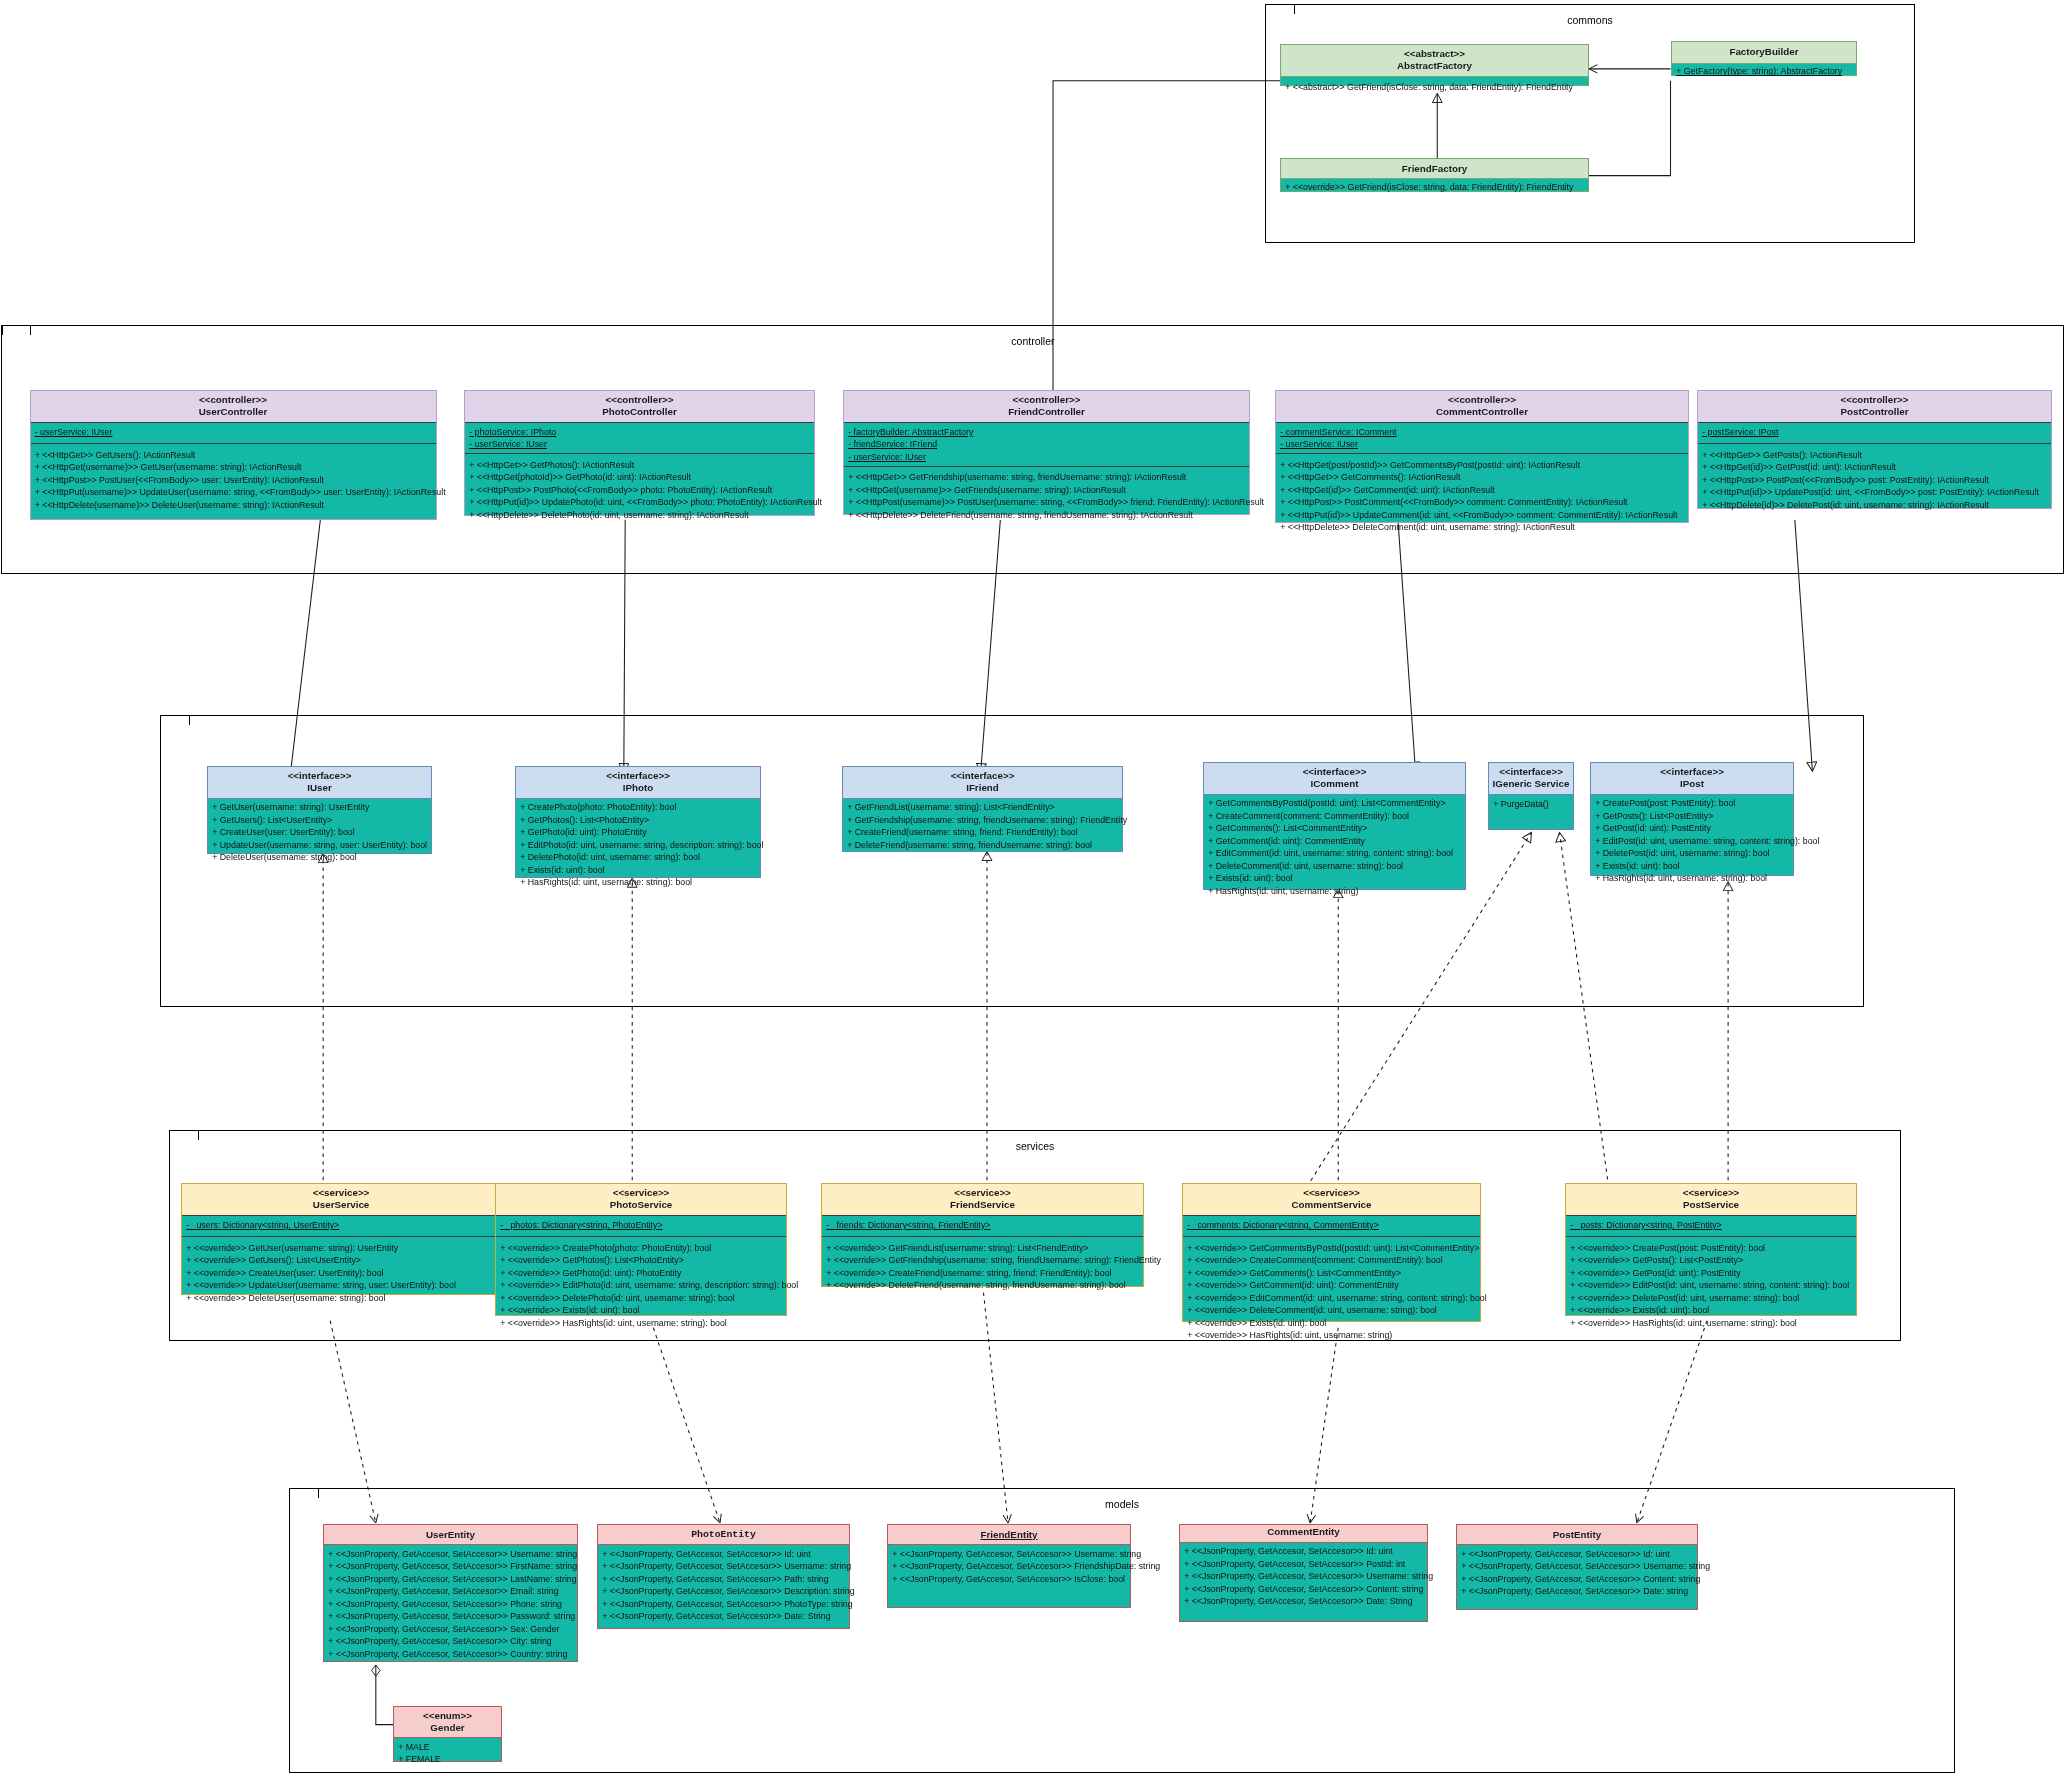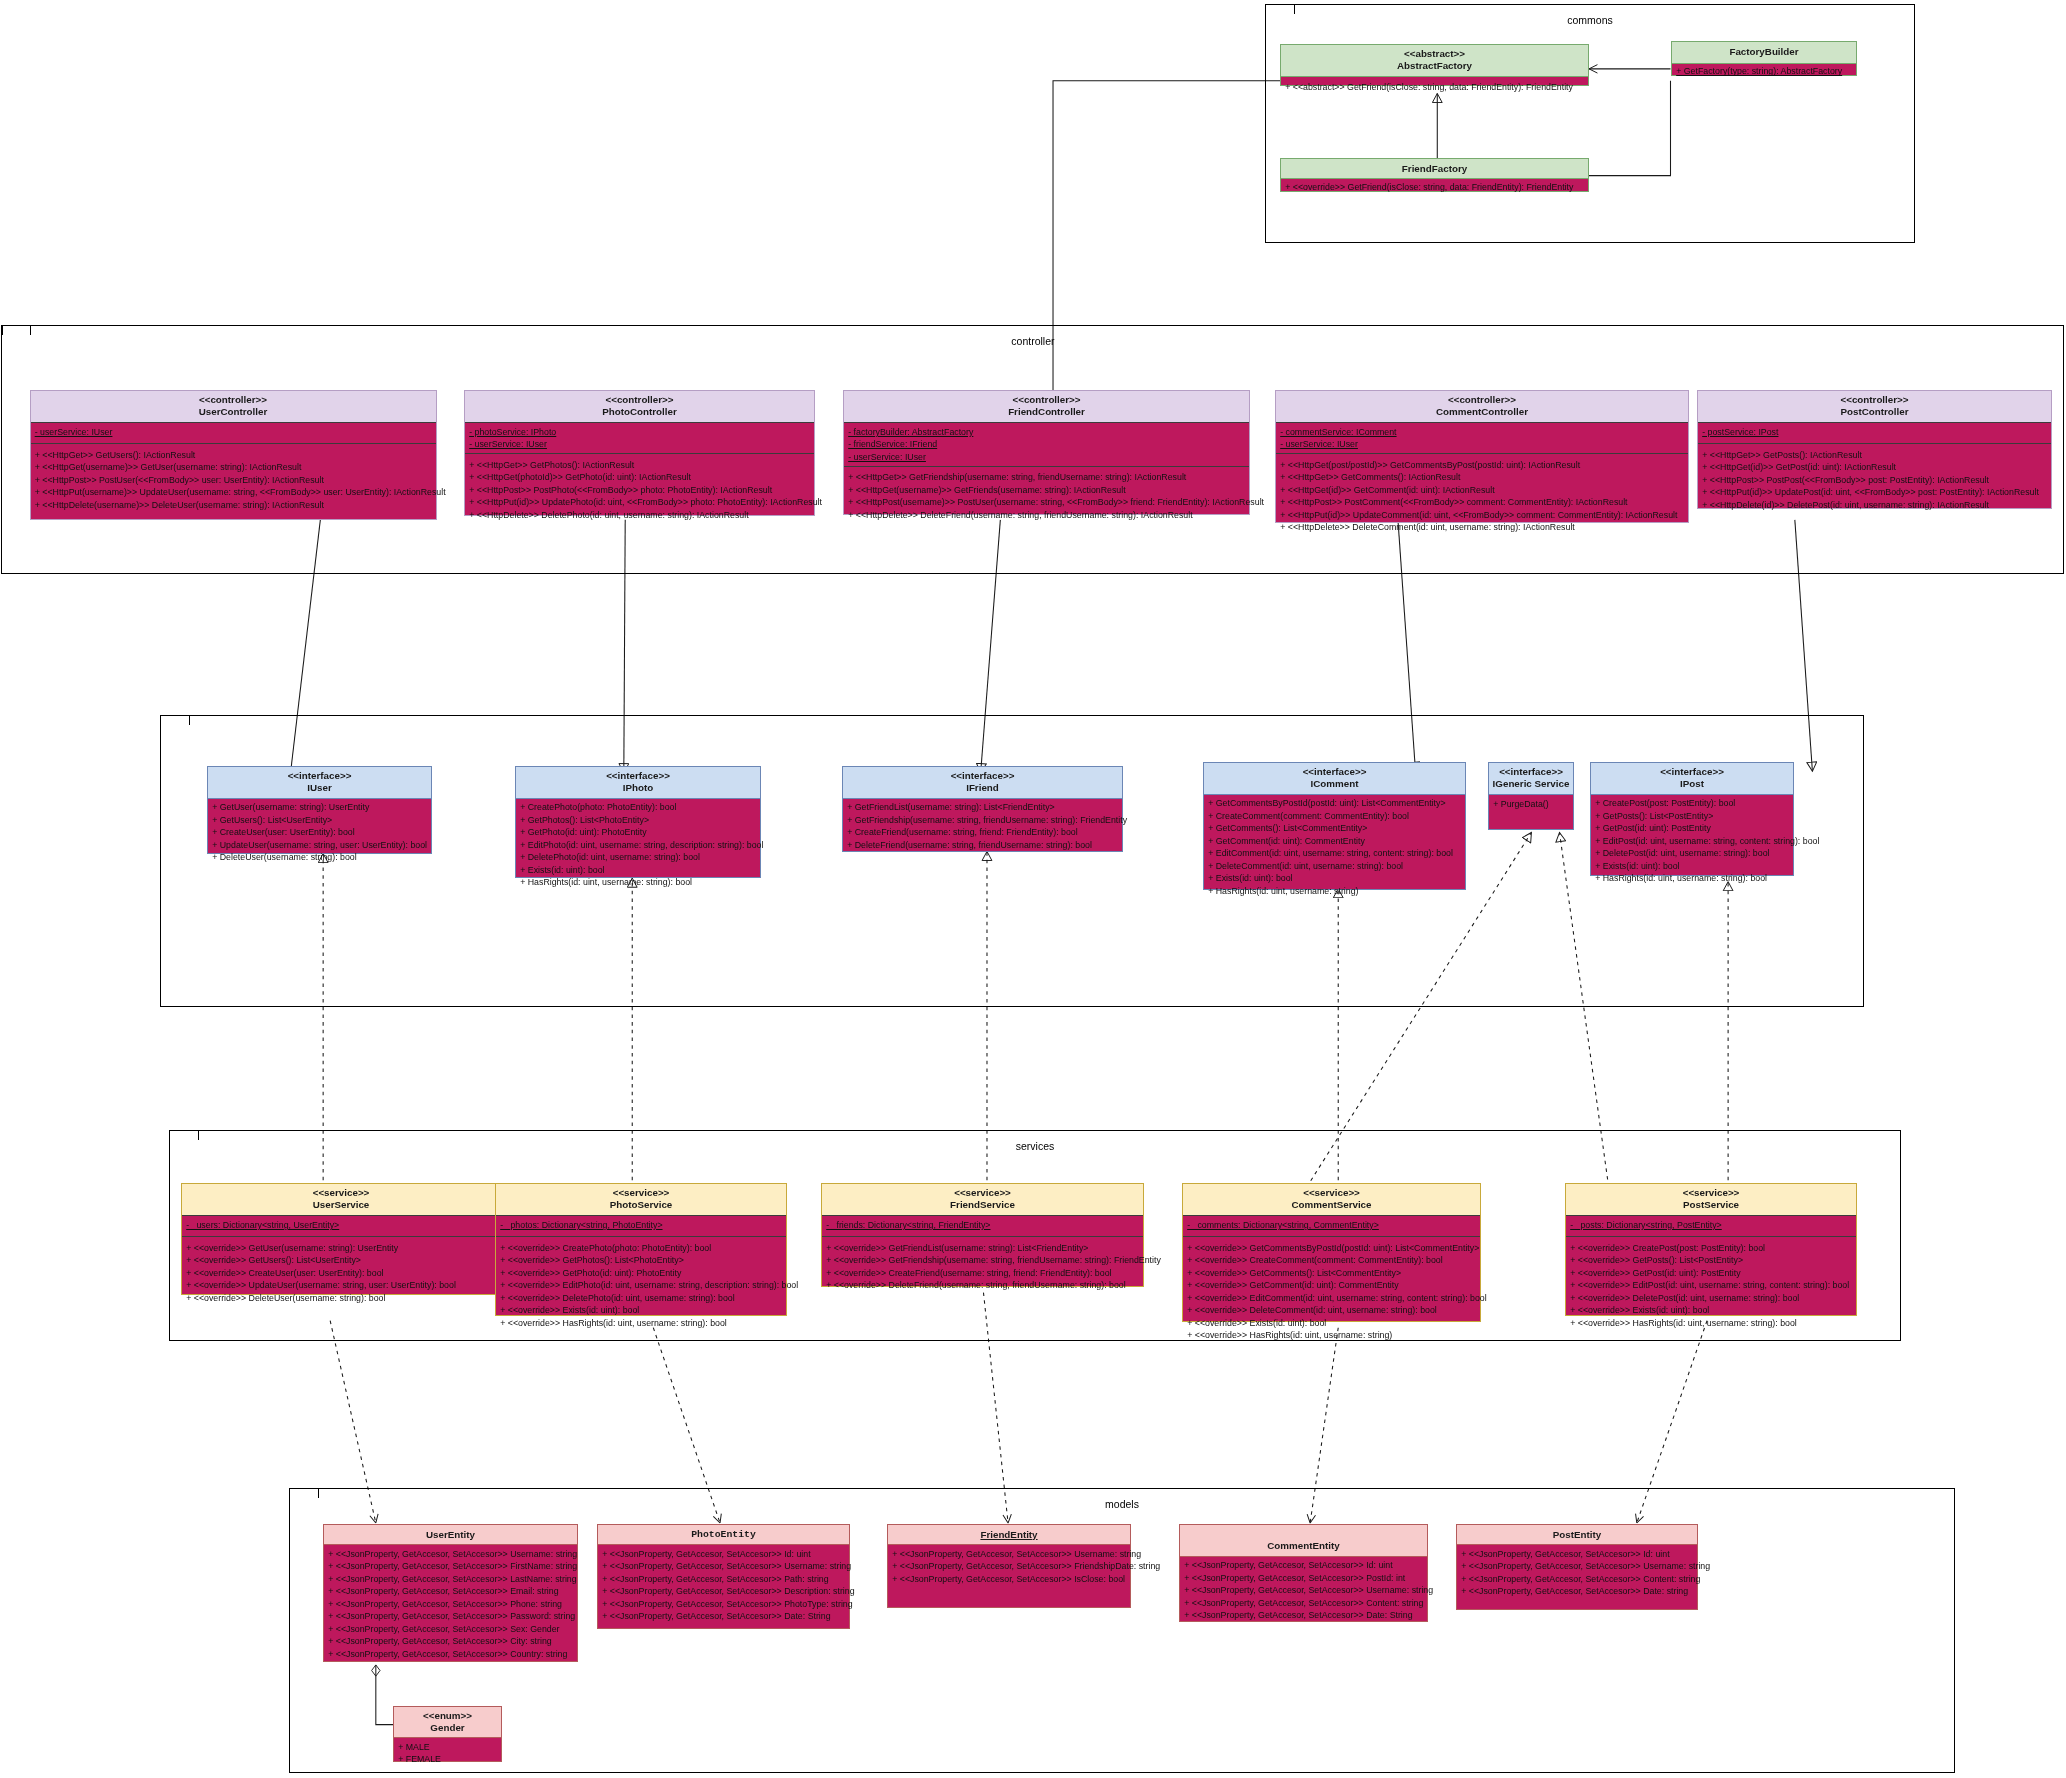--- a/index.html
+++ b/index.html
@@ -3,21 +3,21 @@
 <meta charset="utf-8">
 <style>
   html,body{margin:0;padding:0;background:#ffffff;}
   body{font-family:"Liberation Sans",sans-serif;}
   #canvas{position:relative;width:2066px;height:1778px;background:#fff;overflow:hidden;}
 
   .pkg{position:absolute;border:0.7px solid #000;box-sizing:border-box;background:transparent;}
   .pkg-tab{position:absolute;top:-0.7px;left:-0.7px;height:9.8px;border:0.7px solid #000;border-bottom:none;box-sizing:border-box;background:#fff;}
   .pkg-title{position:absolute;left:0;right:0;top:9px;text-align:center;font-size:10.5px;color:#000;}
 
-  .cls{position:absolute;box-sizing:border-box;border:0.7px solid #9a9a9a;background:#be185d;}
+  .cls{position:absolute;box-sizing:border-box;border:0.7px solid #9a9a9a;background:#14b8a6;}
   .cls .hdr{box-sizing:border-box;text-align:center;padding:2.8px 1.4px 3.5px 1.4px;line-height:1.25;font-size:9.8px;font-weight:bold;color:#1a1a1a;}
   .cls .hdr .st{font-weight:bold;display:block;}
   .cls .hdr .nm{font-weight:bold;display:block;}
   .cls .sep{height:0.7px;background:#4a4a4a;}
   .cls .attrs{padding:3.5px 4.2px 4.9px 4.2px;}
   .cls .ops{padding:4.9px 4.2px 5.6px 4.2px;}
   .cls .line{font-size:8.8px;line-height:1.42;color:#111;white-space:nowrap;}
   .cls .attrs .line{text-decoration:underline;}
 
   
@@ -476,21 +476,21 @@
     </div>
     <div class="sep"></div>
     <div class="ops" style="padding-top:2.8px;">
       <div class="line">+ &lt;&lt;JsonProperty, GetAccesor, SetAccesor&gt;&gt; Username: string</div>
       <div class="line">+ &lt;&lt;JsonProperty, GetAccesor, SetAccesor&gt;&gt; FriendshipDate: string</div>
       <div class="line">+ &lt;&lt;JsonProperty, GetAccesor, SetAccesor&gt;&gt; IsClose: bool</div>
     </div>
   </div>
 
   <div class="cls red" style="left:1179px;top:1524px;width:249px;height:98px;">
-    <div class="hdr" style="padding-top:15px;padding-bottom:3.5px;">
+    <div class="hdr" style="padding-top:1px;padding-bottom:3.5px;">
       <span class="nm">CommentEntity</span>
     </div>
     <div class="sep"></div>
     <div class="ops" style="padding-top:2.8px;">
       <div class="line">+ &lt;&lt;JsonProperty, GetAccesor, SetAccesor&gt;&gt; Id: uint</div>
       <div class="line">+ &lt;&lt;JsonProperty, GetAccesor, SetAccesor&gt;&gt; PostId: int</div>
       <div class="line">+ &lt;&lt;JsonProperty, GetAccesor, SetAccesor&gt;&gt; Username: string</div>
       <div class="line">+ &lt;&lt;JsonProperty, GetAccesor, SetAccesor&gt;&gt; Content: string</div>
       <div class="line">+ &lt;&lt;JsonProperty, GetAccesor, SetAccesor&gt;&gt; Date: String</div>
     </div>

